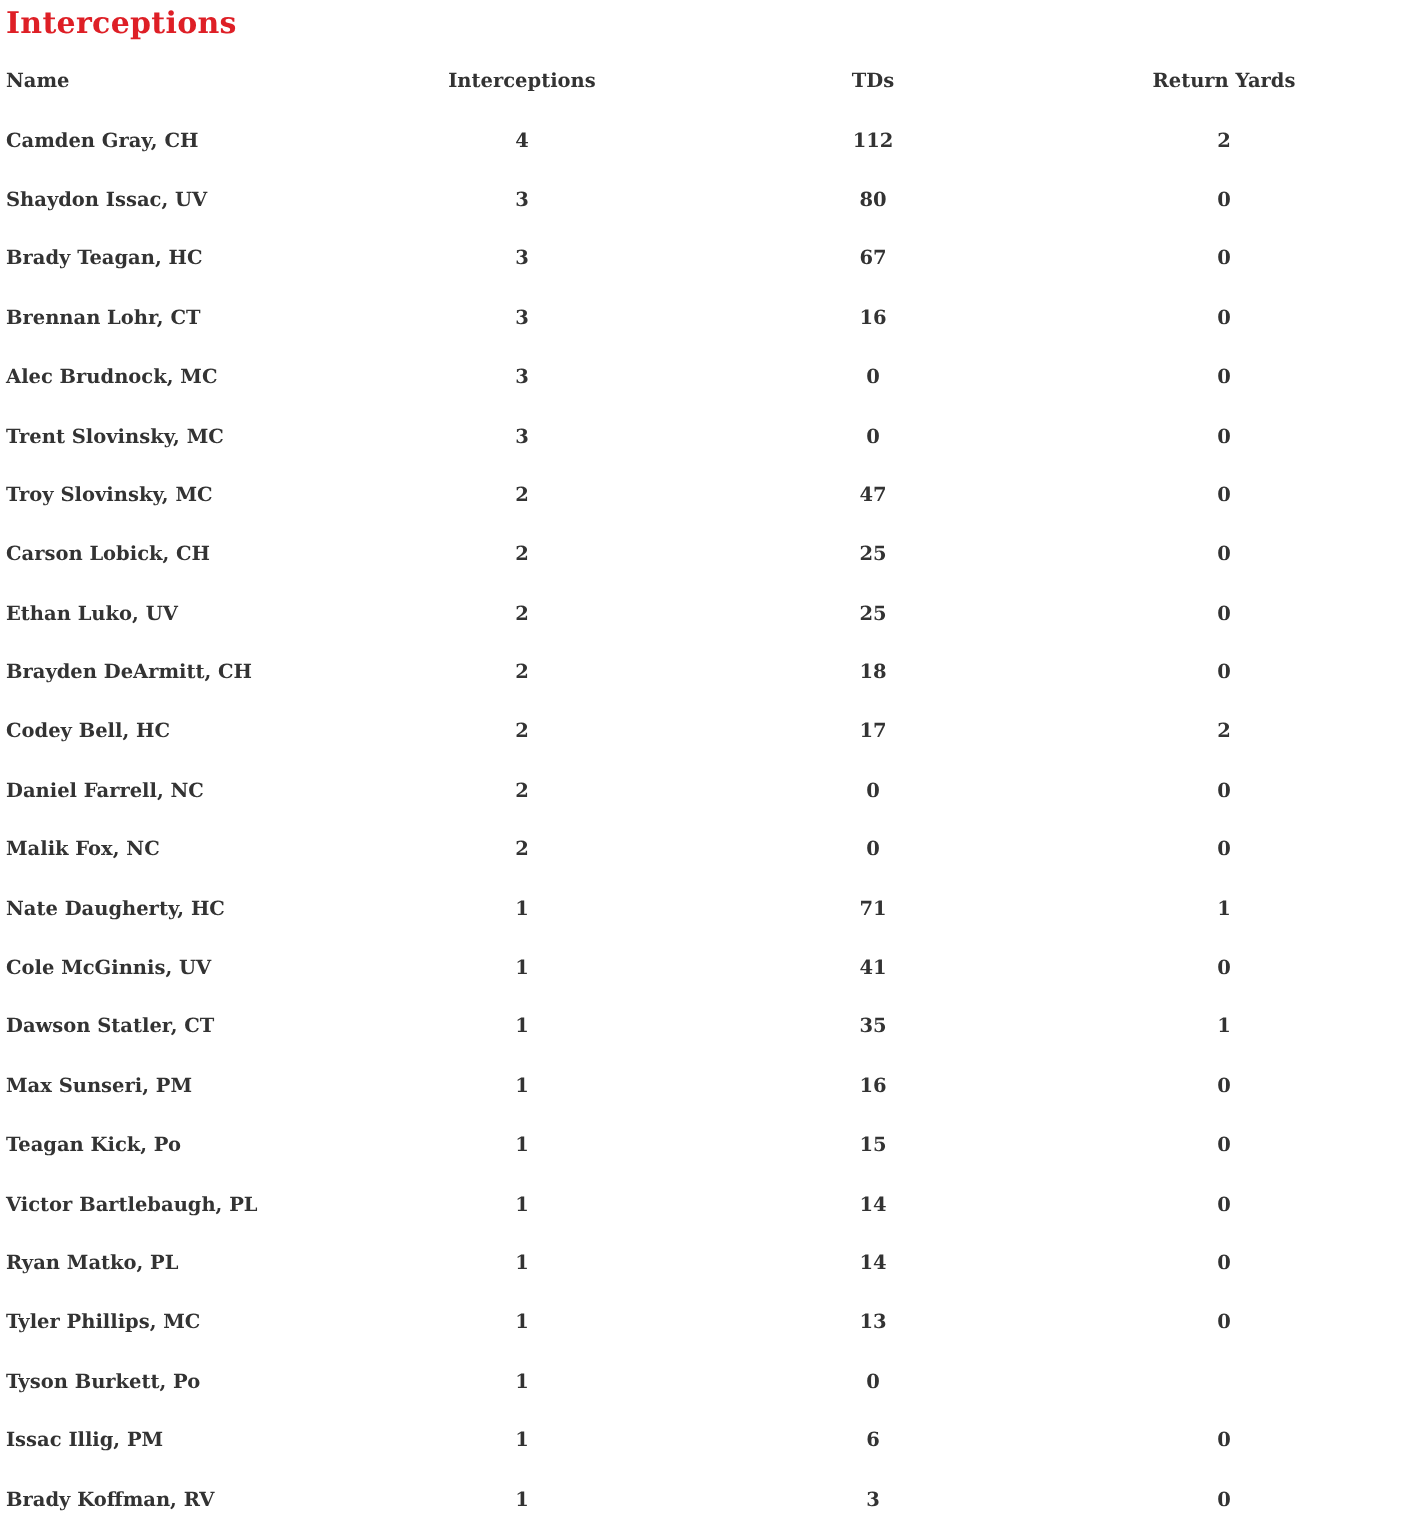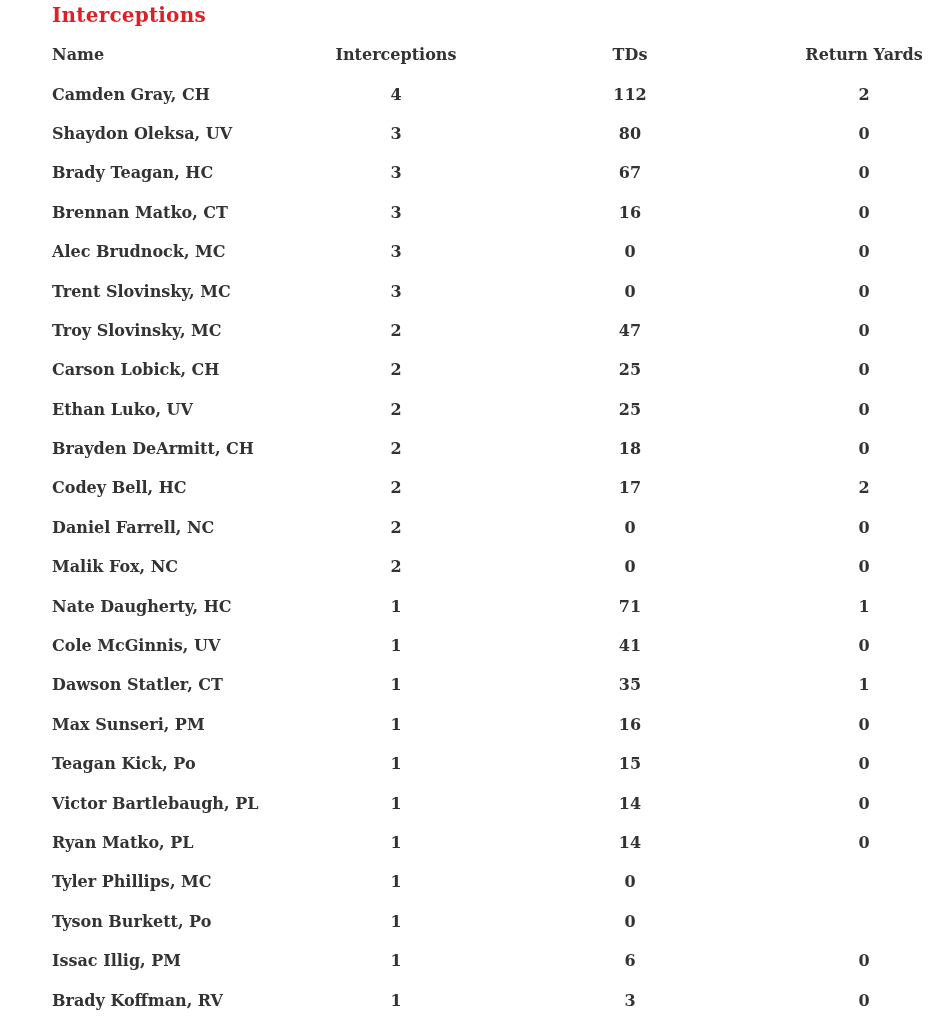--- a/index.html
+++ b/index.html
@@ -8,40 +8,39 @@
     background: #ffffff;
     width: 940px;
     height: 1024px;
     overflow: hidden;
   }
   .page {
     width: 940px;
     height: 1024px;
     font-family: "DejaVu Serif", "Liberation Serif", serif;
     box-sizing: border-box;
-    padding-left: 48px;
   }
   .section-title {
     height: 35px;
     box-sizing: border-box;
     padding: 3px 0 0 4px;
     font-size: 20px;
     line-height: 24px;
     font-weight: bold;
     letter-spacing: 0.2px;
   }
   .stats-table {
     width: 940px;
   }
   .trow {
     height: 39.4px;
     display: grid;
     grid-template-columns: 231px 234px 234px 234px;
     align-items: center;
-    font-size: 16px;
+    font-size: 13px;
     font-weight: bold;
     color: #333333;
   }
   .cell-name {
     padding-left: 4px;
     text-align: left;
     white-space: nowrap;
   }
   .cell-num {
     text-align: center;
@@ -65,35 +64,35 @@
 
     <div id="table-body">
   <div class="trow">
     <div class="cell-name">Camden Gray, CH</div>
     <div class="cell-num">4</div>
     <div class="cell-num">112</div>
     <div class="cell-num">2</div>
   </div>
 
   <div class="trow">
-    <div class="cell-name">Shaydon Oleksa, UV</div>
+    <div class="cell-name">Shaydon Issac, UV</div>
     <div class="cell-num">3</div>
     <div class="cell-num">80</div>
     <div class="cell-num">0</div>
   </div>
 
   <div class="trow">
     <div class="cell-name">Brady Teagan, HC</div>
     <div class="cell-num">3</div>
     <div class="cell-num">67</div>
     <div class="cell-num">0</div>
   </div>
 
   <div class="trow">
-    <div class="cell-name">Brennan Matko, CT</div>
+    <div class="cell-name">Brennan Lohr, CT</div>
     <div class="cell-num">3</div>
     <div class="cell-num">16</div>
     <div class="cell-num">0</div>
   </div>
 
   <div class="trow">
     <div class="cell-name">Alec Brudnock, MC</div>
     <div class="cell-num">3</div>
     <div class="cell-num">0</div>
     <div class="cell-num">0</div>
@@ -200,20 +199,21 @@
   <div class="trow">
     <div class="cell-name">Ryan Matko, PL</div>
     <div class="cell-num">1</div>
     <div class="cell-num">14</div>
     <div class="cell-num">0</div>
   </div>
 
   <div class="trow">
     <div class="cell-name">Tyler Phillips, MC</div>
     <div class="cell-num">1</div>
+    <div class="cell-num">13</div>
     <div class="cell-num">0</div>
   </div>
 
   <div class="trow">
     <div class="cell-name">Tyson Burkett, Po</div>
     <div class="cell-num">1</div>
     <div class="cell-num">0</div>
   </div>
 
   <div class="trow">

